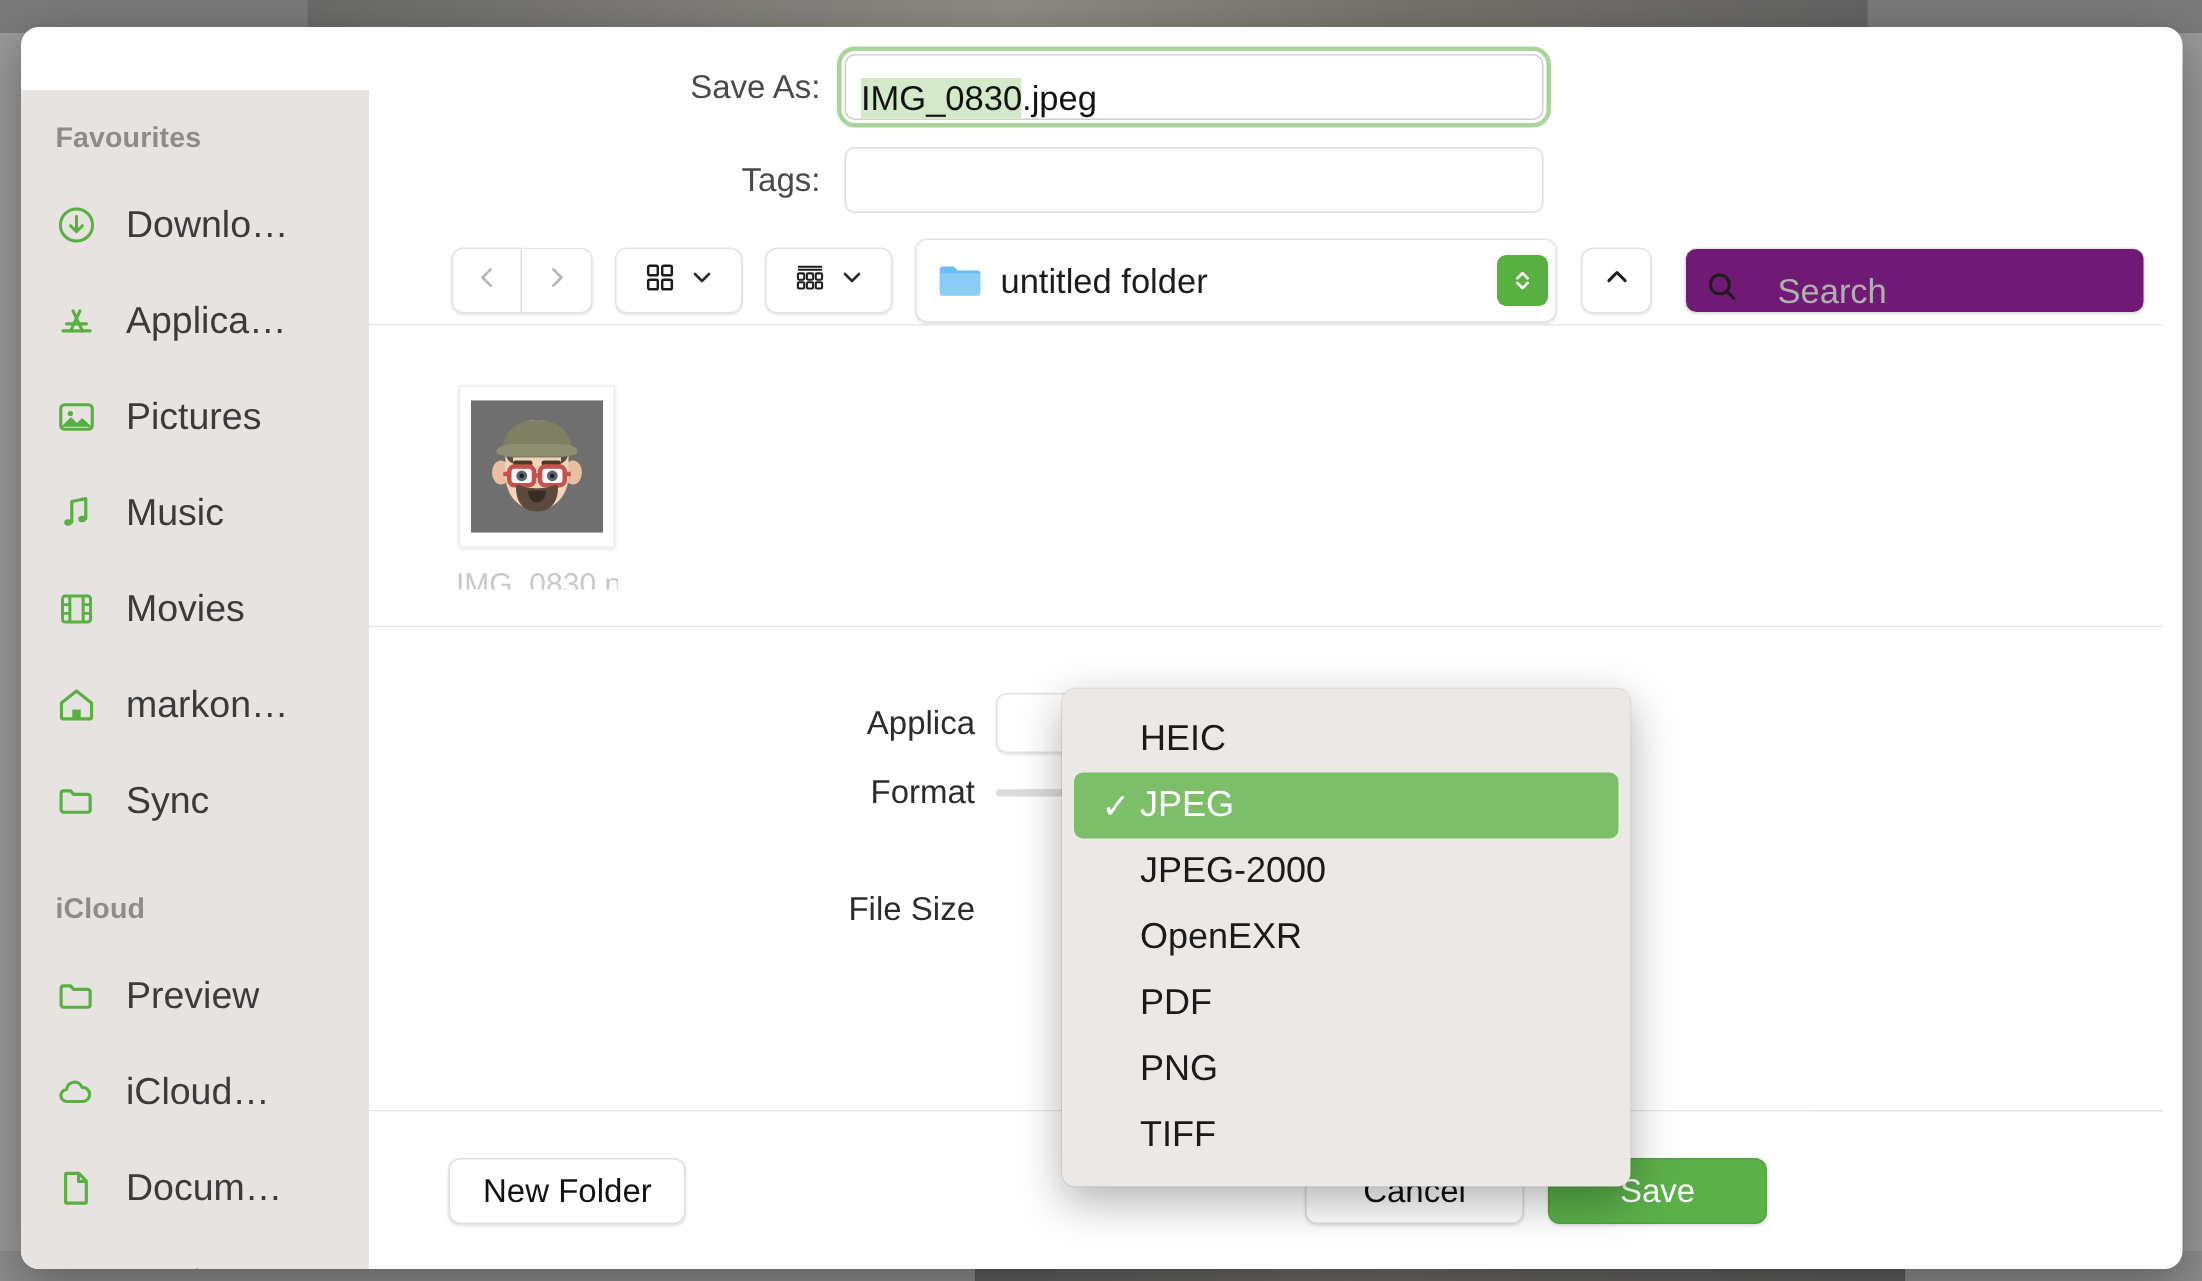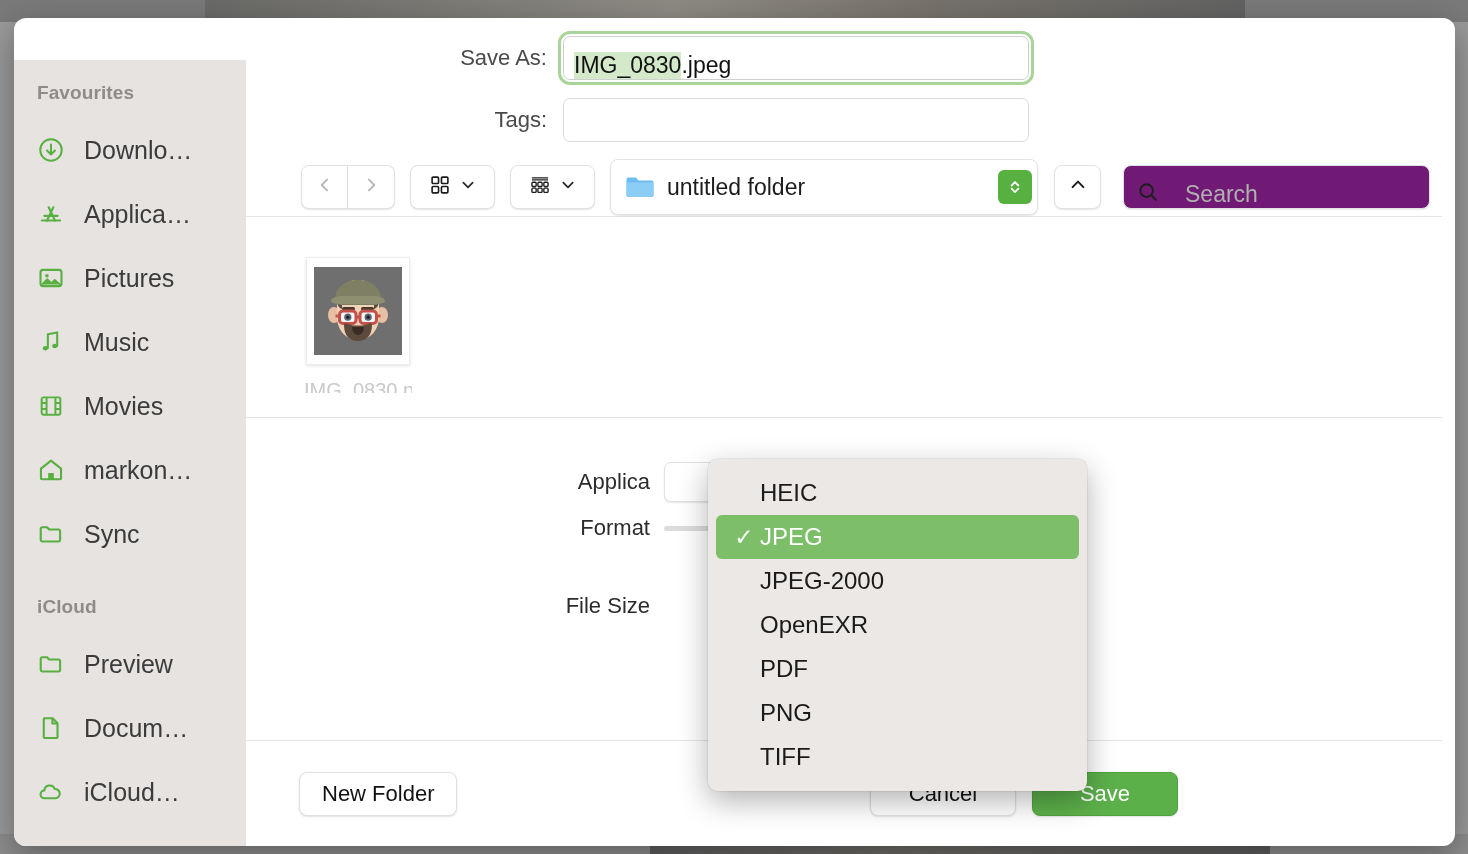--- a/index.html
+++ b/index.html
@@ -505,34 +505,34 @@
           <svg width="28" height="28" viewBox="0 0 24 24" fill="none" stroke="currentColor" stroke-width="1.8" stroke-linejoin="round">
             <path d="M3.2 7.6a1.4 1.4 0 011.4-1.4h4l1.8 2h8a1.4 1.4 0 011.4 1.4v7.4a1.4 1.4 0 01-1.4 1.4H4.6a1.4 1.4 0 01-1.4-1.4z"></path>
           </svg>
         </span>
         <span class="side-label">Preview</span>
       </div>
 
       <div class="side-item">
         <span class="side-icon">
           <svg width="28" height="28" viewBox="0 0 24 24" fill="none" stroke="currentColor" stroke-width="1.8" stroke-linejoin="round">
+            <path d="M6.6 17.4a3.4 3.4 0 01-.3-6.8 4.6 4.6 0 018.9-1.2 3.2 3.2 0 01.6 8z"></path>
+          </svg>
+        </span>
+        <span class="side-label">iCloud…</span>
+      </div>
+
+      <div class="side-item">
+        <span class="side-icon">
+          <svg width="28" height="28" viewBox="0 0 24 24" fill="none" stroke="currentColor" stroke-width="1.8" stroke-linejoin="round">
             <path d="M6.4 3.6h7l4.2 4.4V20a.6.6 0 01-.6.6H6.4a.6.6 0 01-.6-.6V4.2a.6.6 0 01.6-.6z"></path>
             <path d="M13.2 3.8v4.4h4.2"></path>
           </svg>
         </span>
         <span class="side-label">Docum…</span>
-      </div>
-
-      <div class="side-item">
-        <span class="side-icon">
-          <svg width="28" height="28" viewBox="0 0 24 24" fill="none" stroke="currentColor" stroke-width="1.8" stroke-linejoin="round">
-            <path d="M6.6 17.4a3.4 3.4 0 01-.3-6.8 4.6 4.6 0 018.9-1.2 3.2 3.2 0 01.6 8z"></path>
-          </svg>
-        </span>
-        <span class="side-label">iCloud…</span>
       </div>
 
       <div class="side-item">
         <span class="side-icon">
           <svg width="28" height="28" viewBox="0 0 24 24" fill="none" stroke="currentColor" stroke-width="1.8">
             <rect x="3.2" y="5.4" width="17.6" height="13.2" rx="1.8"></rect>
             <rect x="7.4" y="13.2" width="9.2" height="2.2" fill="currentColor" stroke="none"></rect>
           </svg>
         </span>
         <span class="side-label">Desktop</span>

